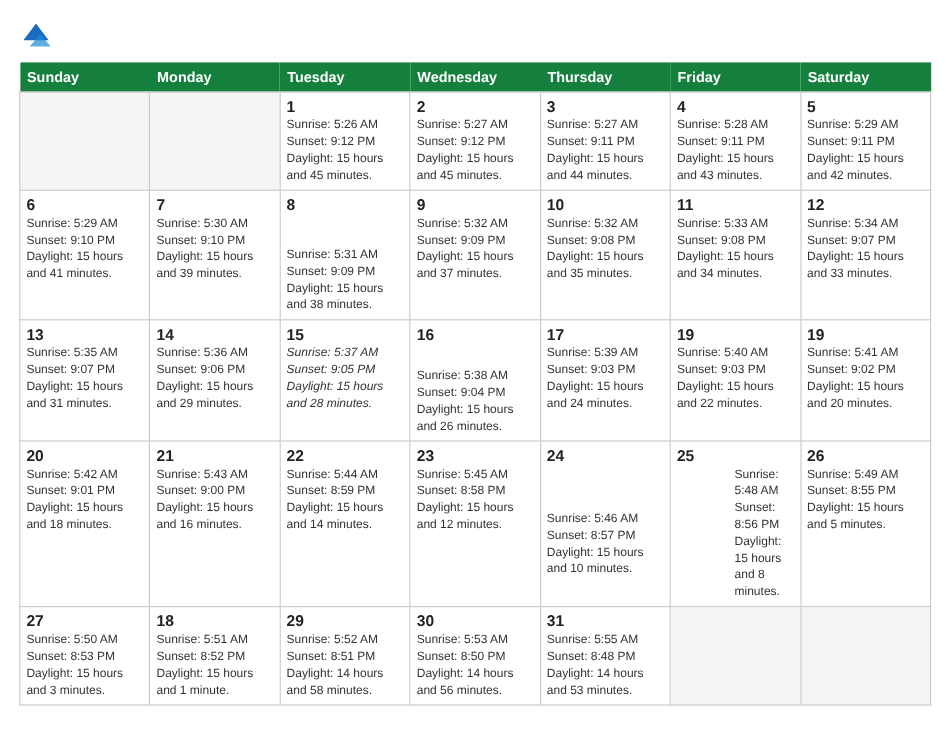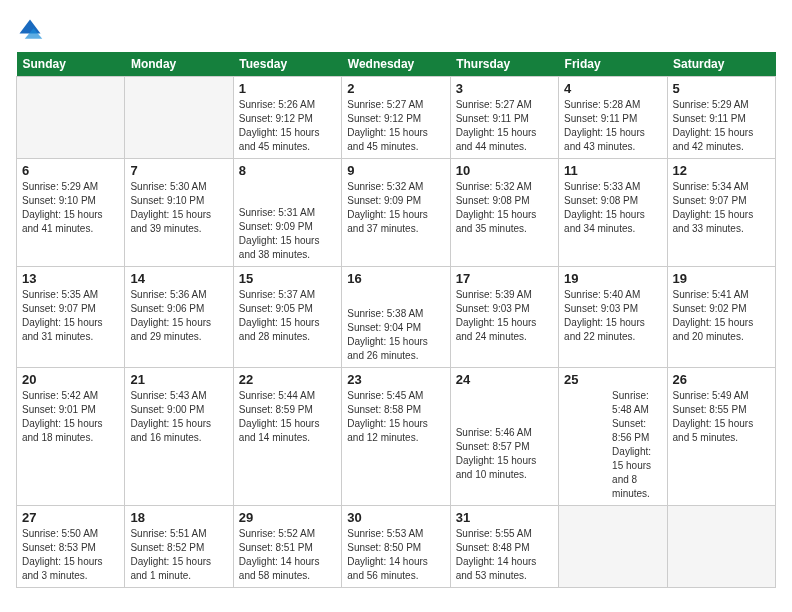--- a/index.html
+++ b/index.html
@@ -222,21 +222,21 @@
         </td>
         <td>
           <span class="day-num">14</span>
           <div class="cell-info" style="white-space: pre-line;">Sunrise: 5:36 AM
 Sunset: 9:06 PM
 Daylight: 15 hours
 and 29 minutes.</div>
         </td>
         <td>
           <span class="day-num">15</span>
-          <div class="cell-info" style="white-space: pre-line;">Sunrise: 5:37 AM
+          <div class="cell-info" style="white-space: pre-line; font-style: italic;">Sunrise: 5:37 AM
 Sunset: 9:05 PM
 Daylight: 15 hours
 and 28 minutes.</div>
         </td>
         <td>
           <span class="day-num">16</span>
           <div class="cell-info" style="white-space: pre-line; margin-top: 21px;">Sunrise: 5:38 AM
 Sunset: 9:04 PM
 Daylight: 15 hours
 and 26 minutes.</div>

